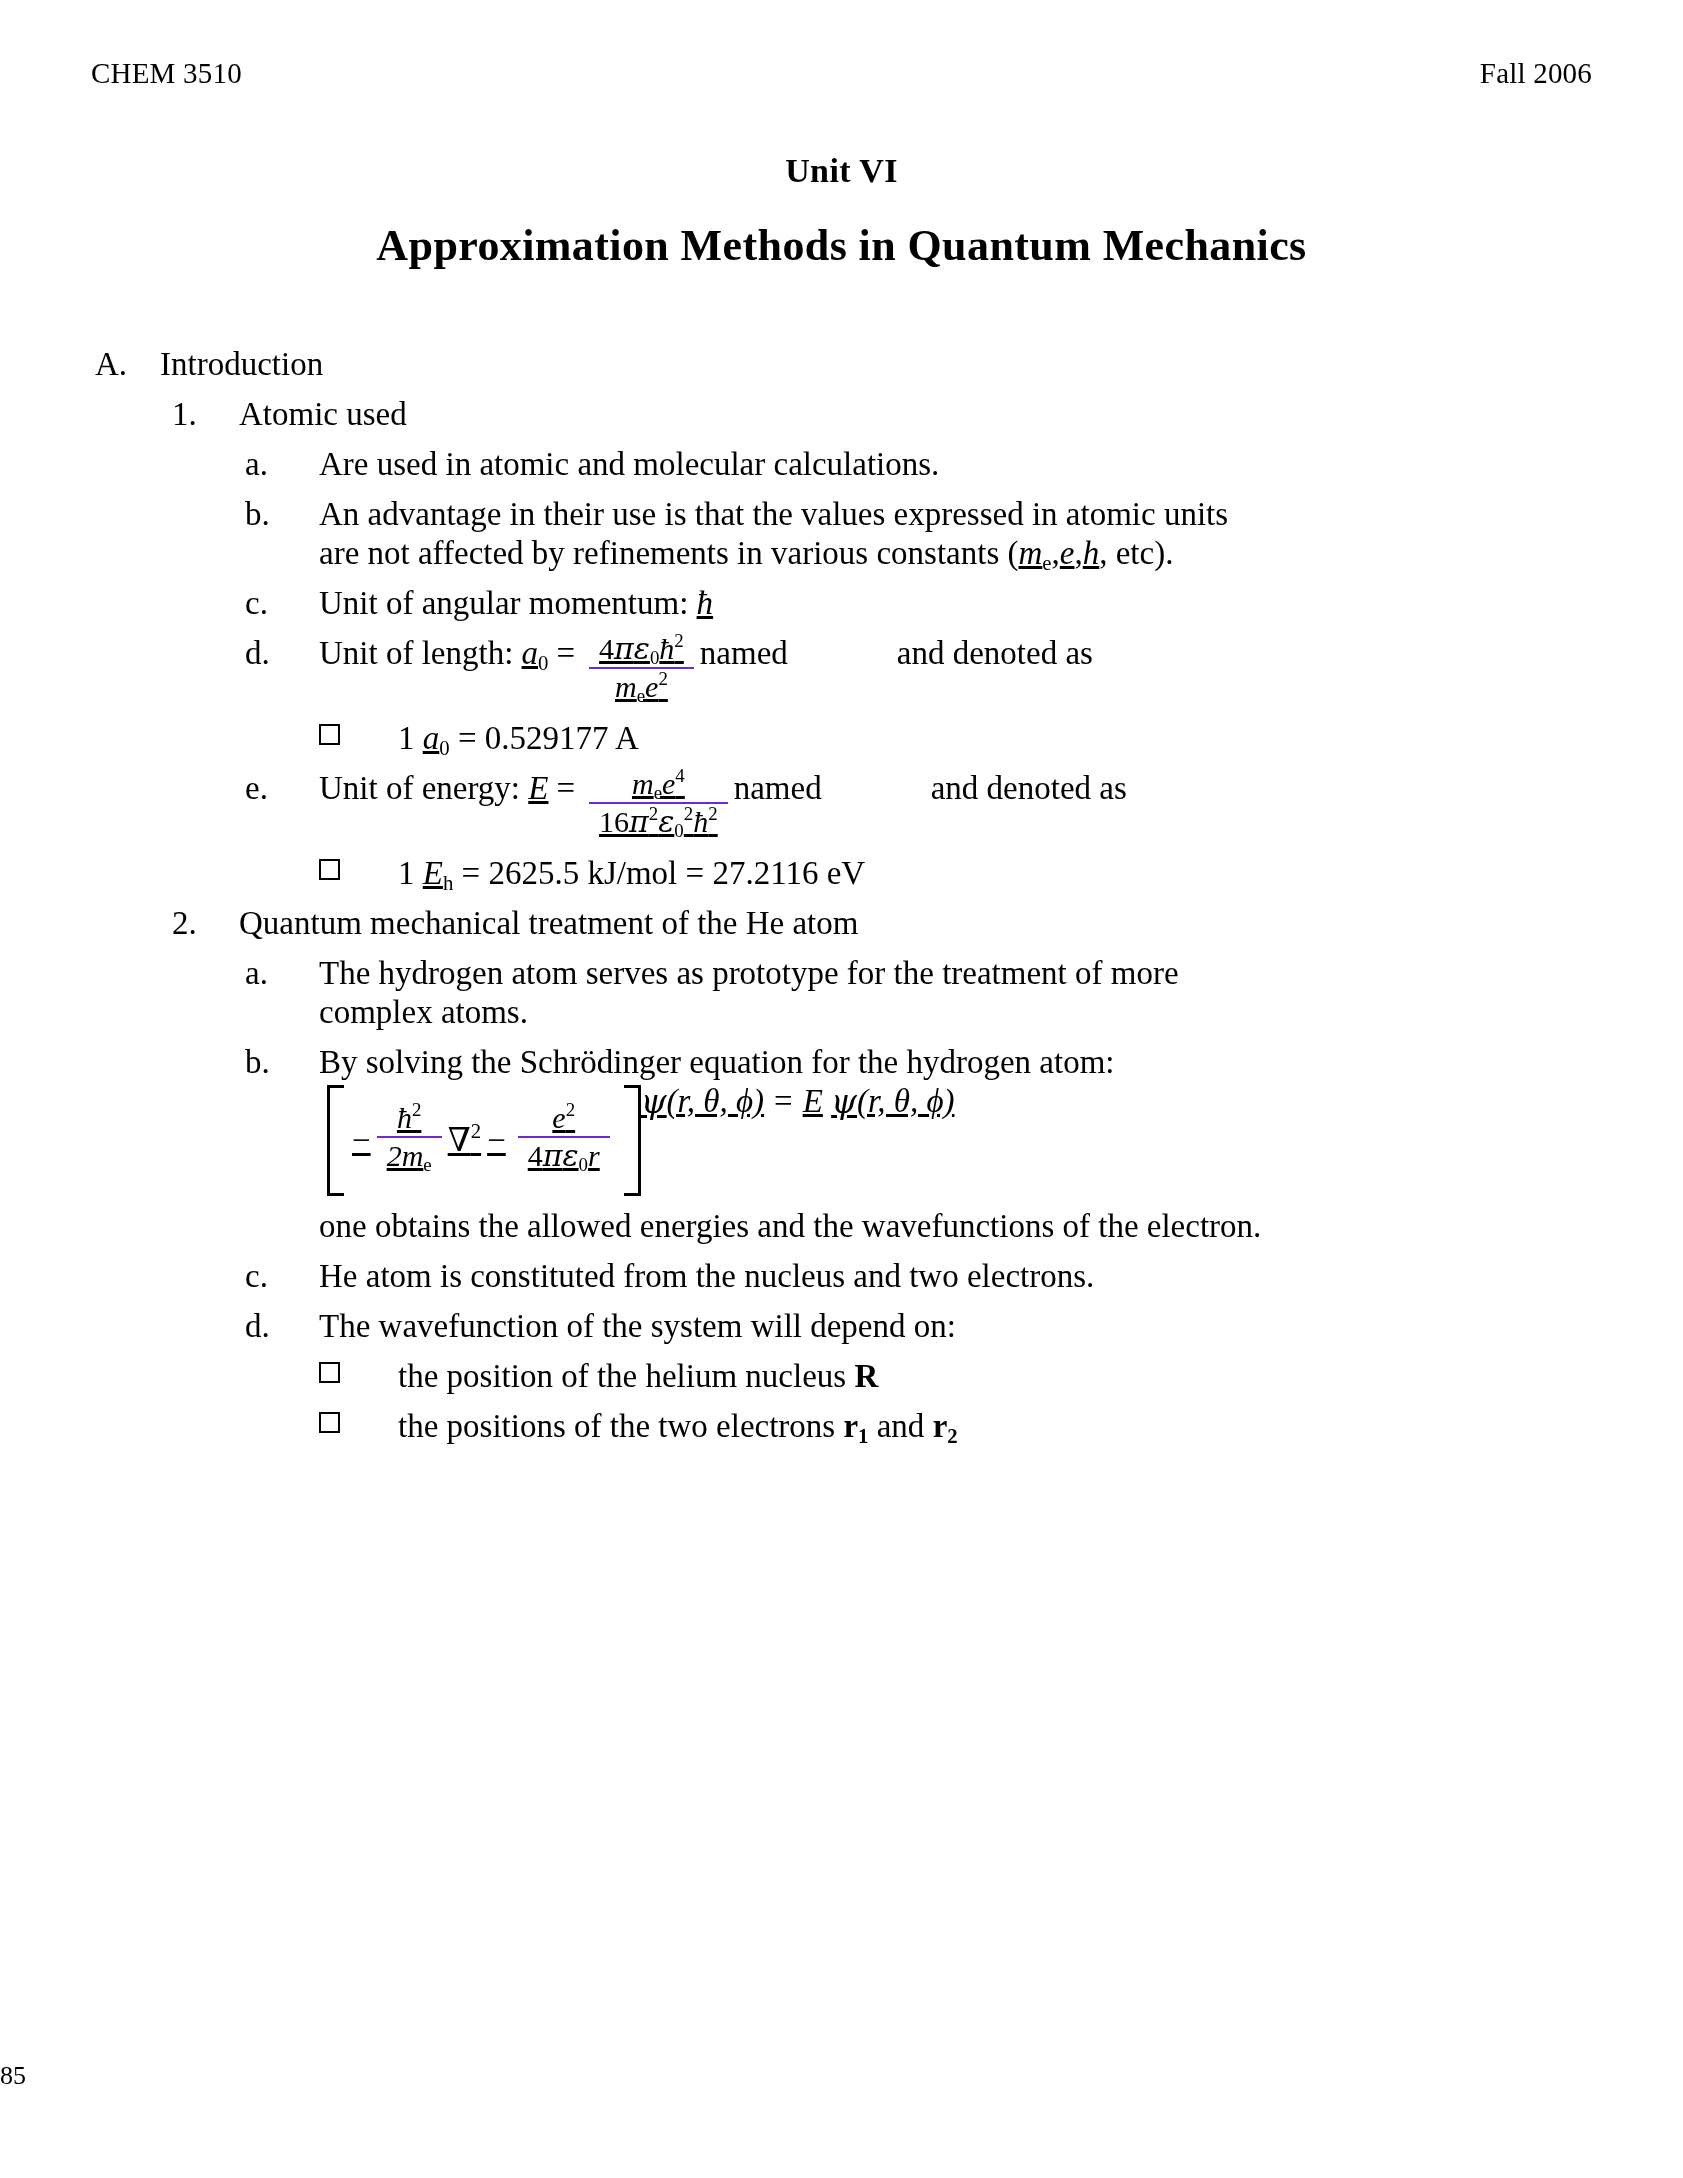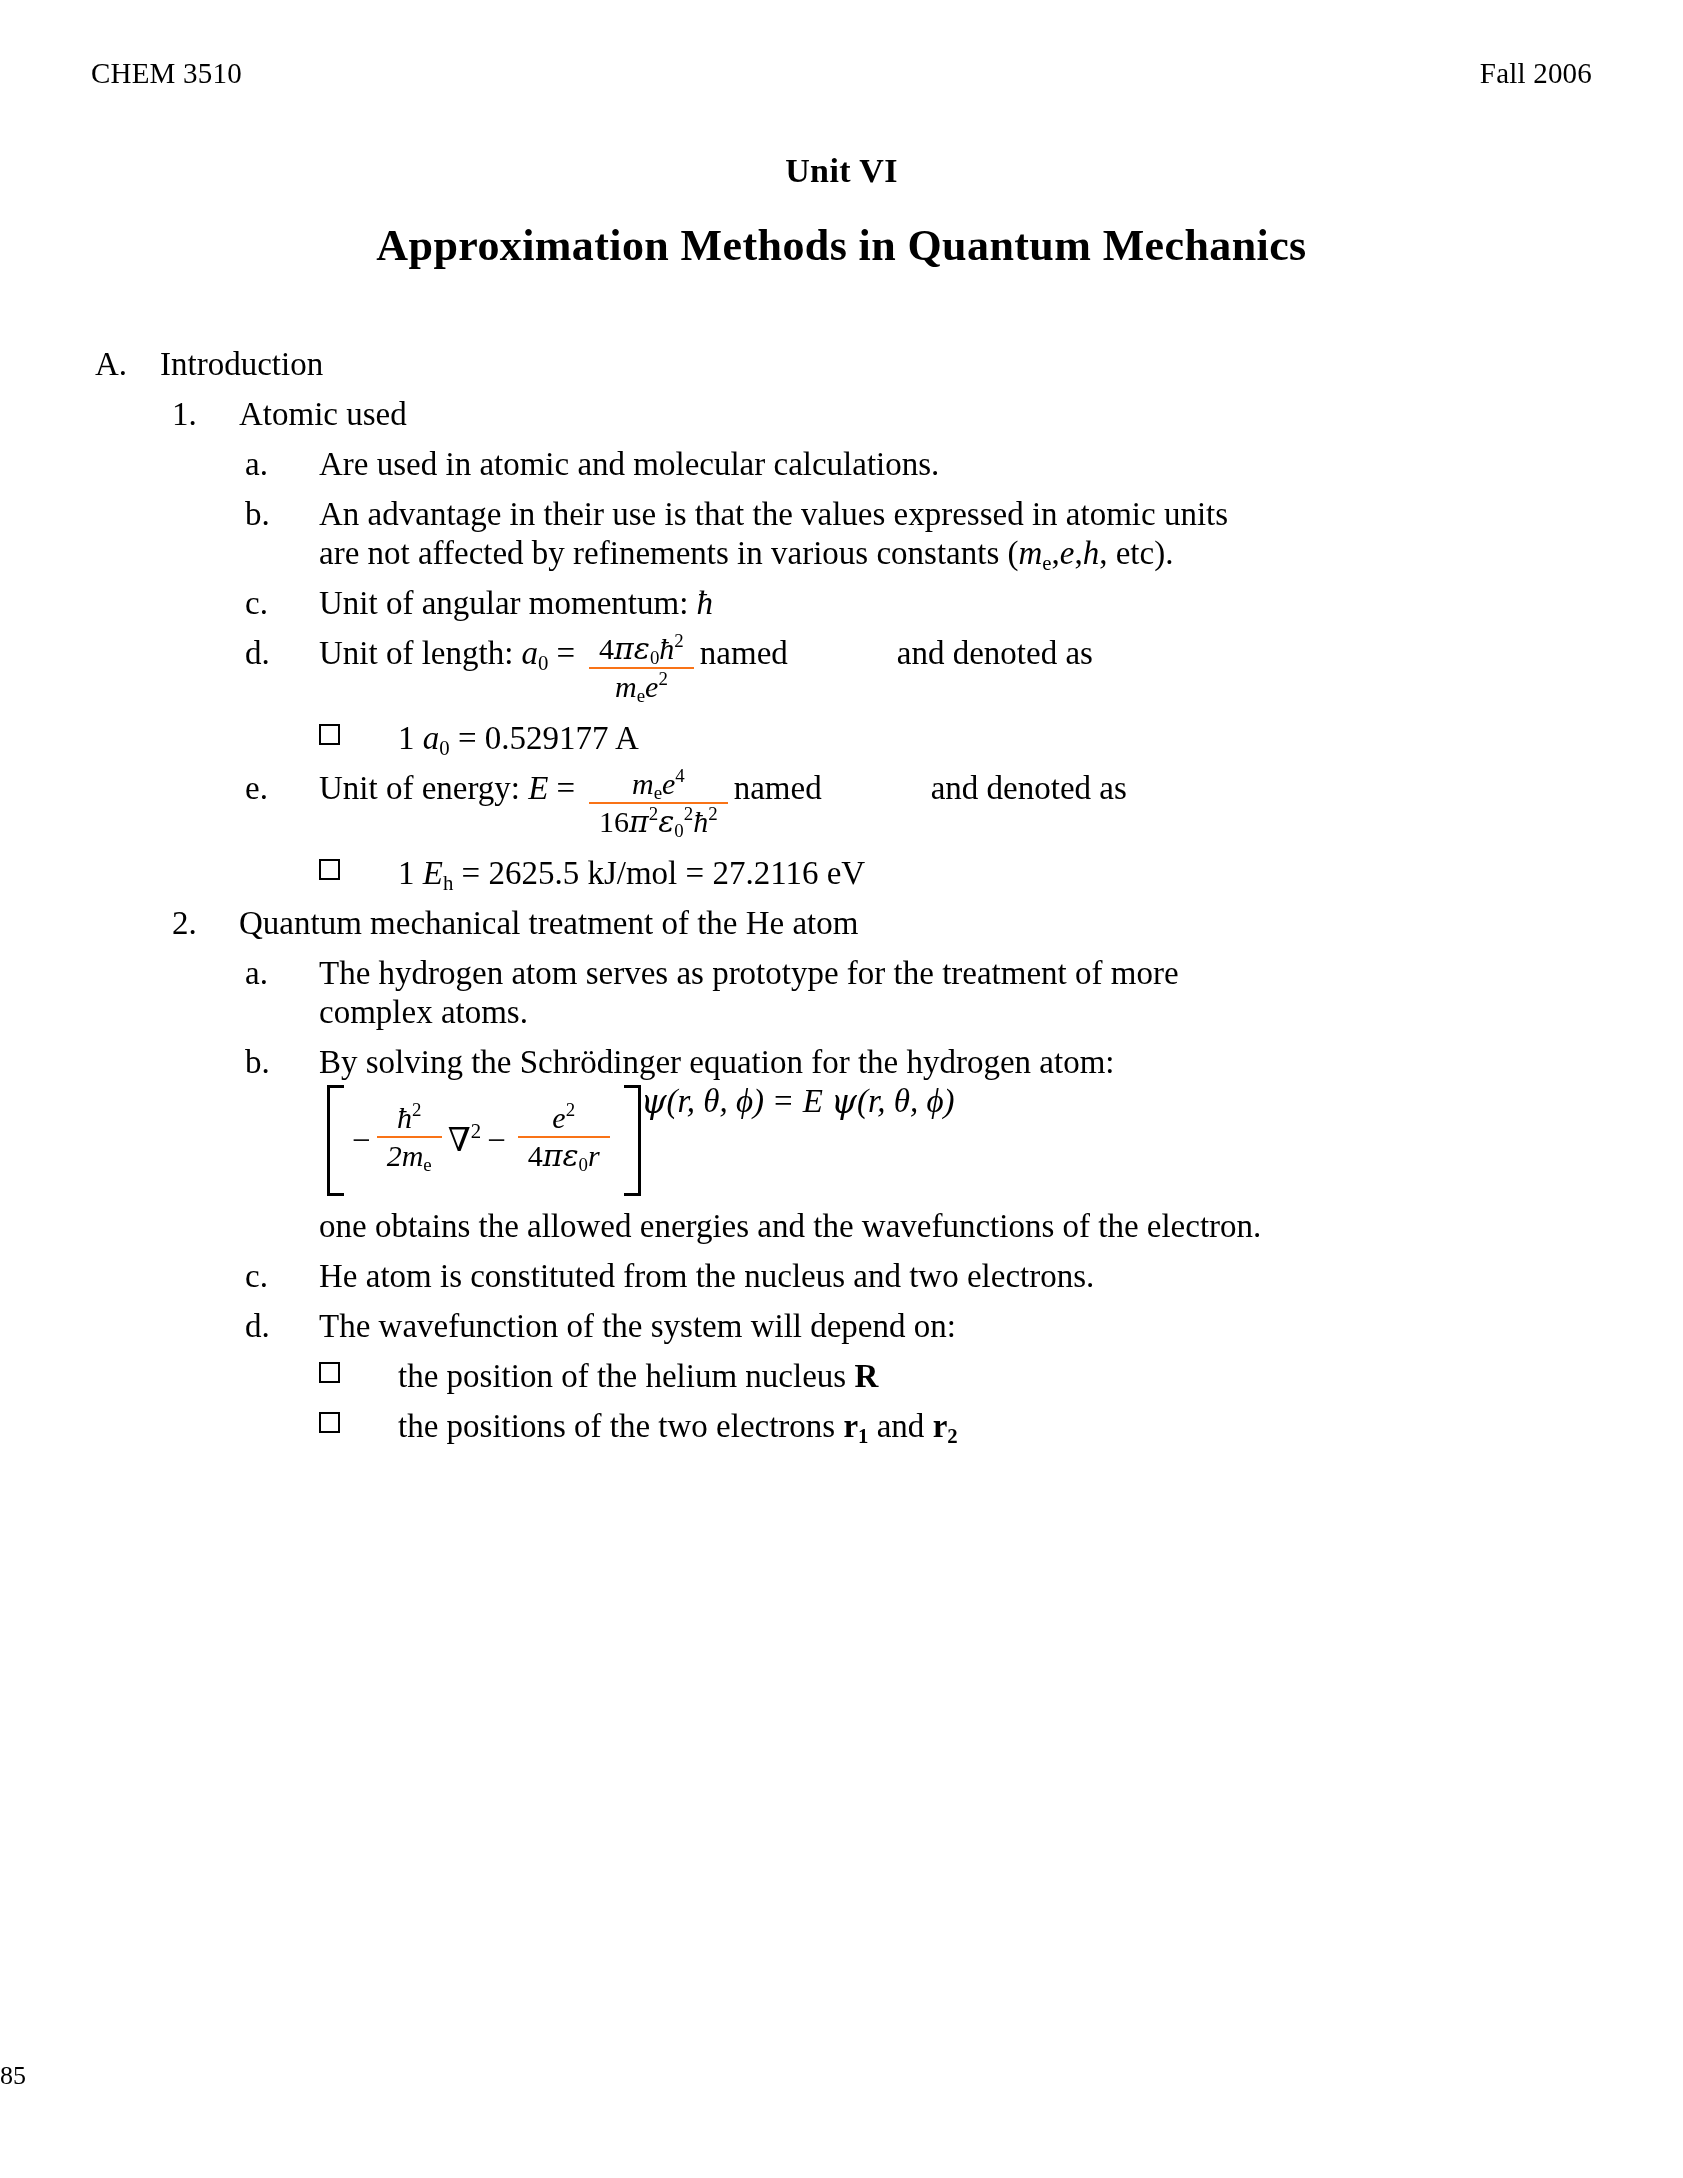--- a/index.html
+++ b/index.html
@@ -97,20 +97,21 @@
     border: 2px solid #000;
     position: relative;
     top: -4px;
   }
 
   
   .math {
     font-family: "Liberation Serif", "DejaVu Serif", serif;
     font-style: italic;
     white-space: nowrap;
+    text-decoration: underline;
   }
   .up { font-style: normal; }
   .greek { font-style: italic; font-family: "DejaVu Serif", serif; }
   sub, sup {
     font-size: 63%;
     font-style: normal;
     line-height: 0;
   }
   sub { vertical-align: -0.28em; }
   sup { vertical-align: 0.62em; }
@@ -120,21 +121,21 @@
     display: inline-block;
     vertical-align: middle;
     text-align: center;
     position: relative;
     top: -0.1em;
     margin: 0 6px;
   }
   .frac .num {
     display: block;
     padding: 0 10px 3px 10px;
-    border-bottom: 2px solid #f97316;
+    border-bottom: 2px solid #6d28d9;
     font-size: 30px;
   }
   .frac .den {
     display: block;
     padding: 3px 10px 0 10px;
     font-size: 30px;
   }
 
   .eqline {
     display: flex;

